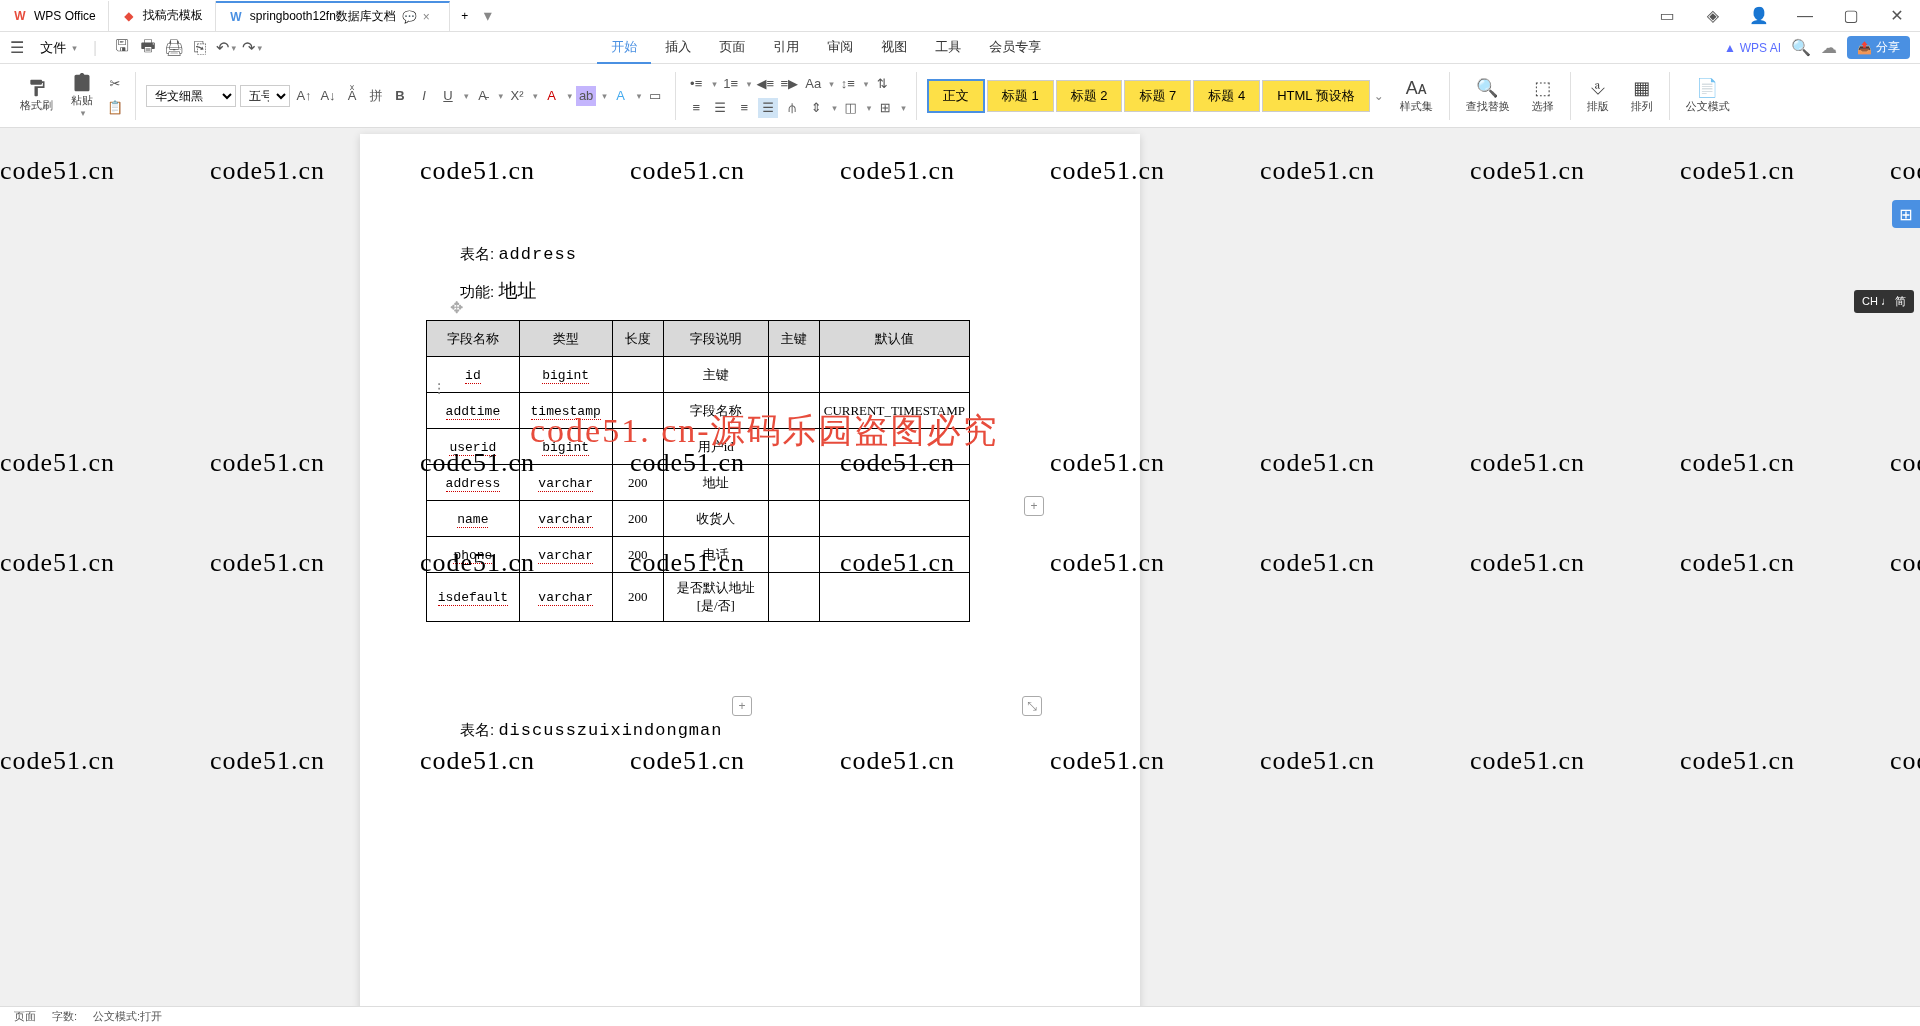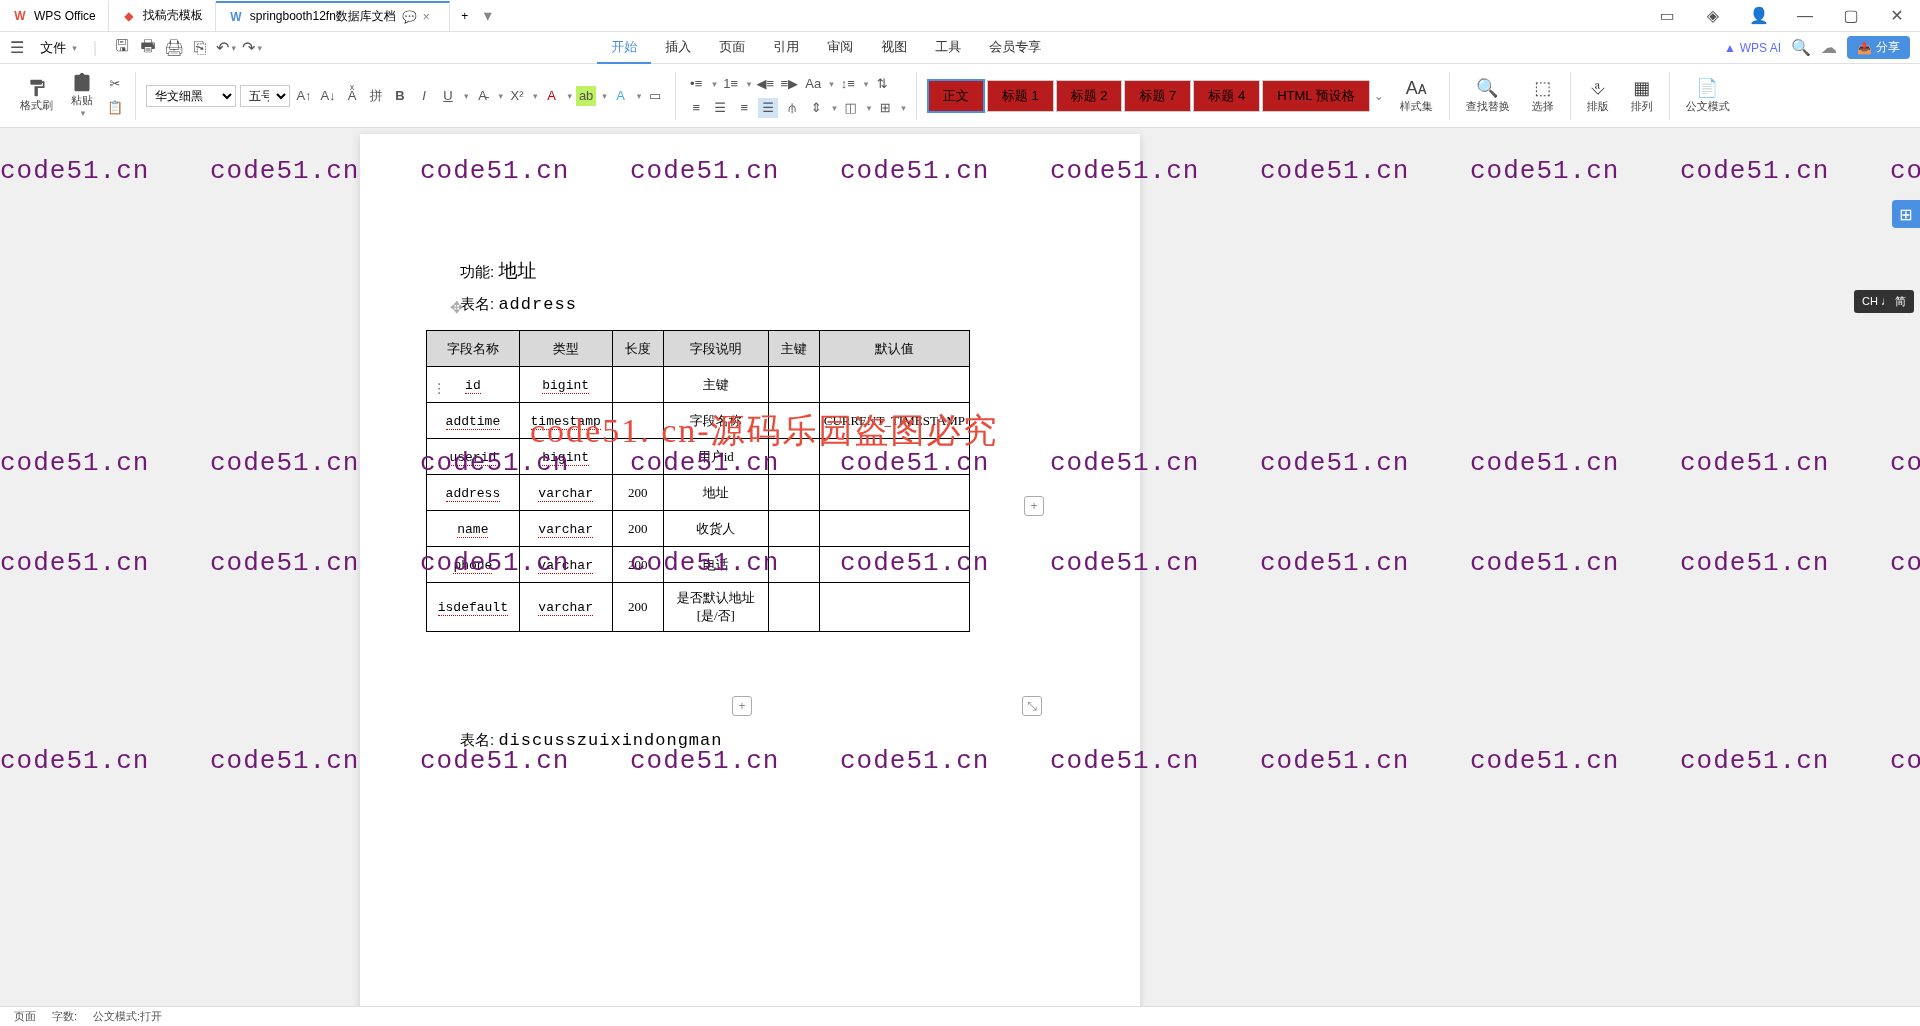--- a/index.html
+++ b/index.html
@@ -25,40 +25,40 @@
 .ribbon{height:64px;background:#fff;display:flex;align-items:center;padding:6px 14px;gap:10px;border-bottom:1px solid #ddd}
 .rgroup-h{display:flex;align-items:center;gap:6px}
 .rbtn{display:flex;flex-direction:column;align-items:center;padding:4px 6px;font-size:11px;color:#444;cursor:pointer}
 .rbtn svg{width:20px;height:20px}
 .divider{width:1px;height:48px;background:#e0e0e0}
 .font-select{height:22px;border:1px solid #ccc;font-size:12px;padding:0 4px;background:#fff}
 .font-name{width:90px}
 .font-size{width:50px}
 .toolbar-row{display:flex;gap:4px;align-items:center}
 .tbtn{width:20px;height:20px;display:flex;align-items:center;justify-content:center;color:#555;font-size:13px;cursor:pointer}
-.style-box{border:1px solid #ccc;padding:6px 14px;font-size:13px;cursor:pointer;background:#b91c1c}
+.style-box{border:1px solid #ccc;padding:6px 14px;font-size:13px;cursor:pointer;background:#fde047}
 .style-box.sel{border:2px solid #4a90e2}
 .canvas{position:absolute;top:128px;left:0;right:0;bottom:20px;background:#f0f0f0;overflow:hidden}
 .page{position:absolute;left:360px;top:6px;width:780px;height:1020px;background:#fff;box-shadow:0 2px 8px rgba(0,0,0,0.15)}
 .page-content{padding:110px 100px 40px 100px}
 .doc-line{font-size:17px;margin-bottom:10px;font-family:"SimSun",serif}
 .doc-label{font-size:15px}
 .doc-value{font-family:"Courier New",monospace;letter-spacing:1px}
 .db-table{border-collapse:collapse;margin-top:16px;width:544px;margin-left:-34px}
 .db-table th,.db-table td{border:1px solid #000;padding:6px 4px;text-align:center;font-size:13px;font-family:"SimSun",serif;vertical-align:middle}
 .db-table th{background:#d9d9d9;font-weight:normal;height:36px}
 .db-table td{height:36px}
 .db-table .c1{width:98px}
 .db-table .c2{width:98px}
 .db-table .c3{width:60px}
 .db-table .c4{width:134px}
 .db-table .c5{width:62px}
 .db-table .c6{width:92px}
 .mono{font-family:"Courier New",monospace;border-bottom:1px dotted #c00}
-.watermark{position:absolute;color:#701a75;font-size:26px;pointer-events:none;font-family:Liberation Mono, monospace;letter-spacing:1px}
+.watermark{position:absolute;color:#000000;font-size:26px;pointer-events:none;font-family:Liberation Serif, serif;letter-spacing:1px}
 .wm-red{position:absolute;color:#e74c3c;font-size:34px;font-weight:400;pointer-events:none;letter-spacing:2px;font-family:"SimSun",serif;z-index:5}
 .statusbar{position:absolute;bottom:0;left:0;right:0;height:20px;background:#fff;border-top:1px solid #ddd;display:flex;align-items:center;padding:0 14px;font-size:11px;color:#555;gap:16px}
 .side-panel{position:absolute;right:0;top:200px;width:28px;height:28px;background:#4a90e2;border-radius:4px 0 0 4px;display:flex;align-items:center;justify-content:center;color:#fff}
 .ime-badge{position:absolute;right:6px;top:290px;background:#333;color:#fff;font-size:11px;padding:4px 8px;border-radius:3px}
 .table-handle{position:absolute;width:20px;height:20px;border:1px solid #aaa;background:#fff;border-radius:3px;display:flex;align-items:center;justify-content:center;color:#888;font-size:12px}
 .move-handle{position:absolute;left:437px;top:253px;width:16px;height:16px;color:#888}
 .drop-arrow{font-size:9px;margin-left:2px;color:#888}
 </style>
 </head>
 <body>
@@ -162,21 +162,21 @@
       <span class="tbtn" style="font-weight:bold">B</span>
       <span class="tbtn" style="font-style:italic">I</span>
       <span class="tbtn" style="text-decoration:underline">U</span>
         <span class="drop-arrow">▾</span>
       <span class="tbtn">A̵</span>
         <span class="drop-arrow">▾</span>
       <span class="tbtn">X²</span>
         <span class="drop-arrow">▾</span>
       <span class="tbtn" style="color:#c00">A</span>
         <span class="drop-arrow">▾</span>
-      <span class="tbtn" style="background:#bef264">ab</span>
+      <span class="tbtn" style="background:#c4b5fd">ab</span>
         <span class="drop-arrow">▾</span>
       <span class="tbtn" style="color:#4ae">A</span>
         <span class="drop-arrow">▾</span>
       <span class="tbtn">▭</span>
     </div>
   </div>
   <div class="divider"></div>
   <div style="display:flex;flex-direction:column;gap:4px">
     <div class="toolbar-row">
       <span class="tbtn">•≡</span>
@@ -240,22 +240,22 @@
   <div class="divider"></div>
   <div class="rbtn">
       <span style="font-size:18px">📄</span>
       <span>公文模式</span>
     </div>
 </div>
 
 <div class="canvas">
   <div class="page">
     <div class="page-content">
+      <div class="doc-line"><span class="doc-label">表名:</span> <span class="doc-value">address</span></div>
       <div class="doc-line" style="margin-top:14px"><span class="doc-label">功能:</span> <span style="font-size:19px">地址</span></div>
-      <div class="doc-line"><span class="doc-label">表名:</span> <span class="doc-value">address</span></div>
 
       <table class="db-table">
         <thead>
             <tr>
           <th class="c1">字段名称</th>
           <th class="c2">类型</th>
           <th class="c3">长度</th>
           <th class="c4">字段说明</th>
           <th class="c5">主键</th>
           <th class="c6">默认值</th>

